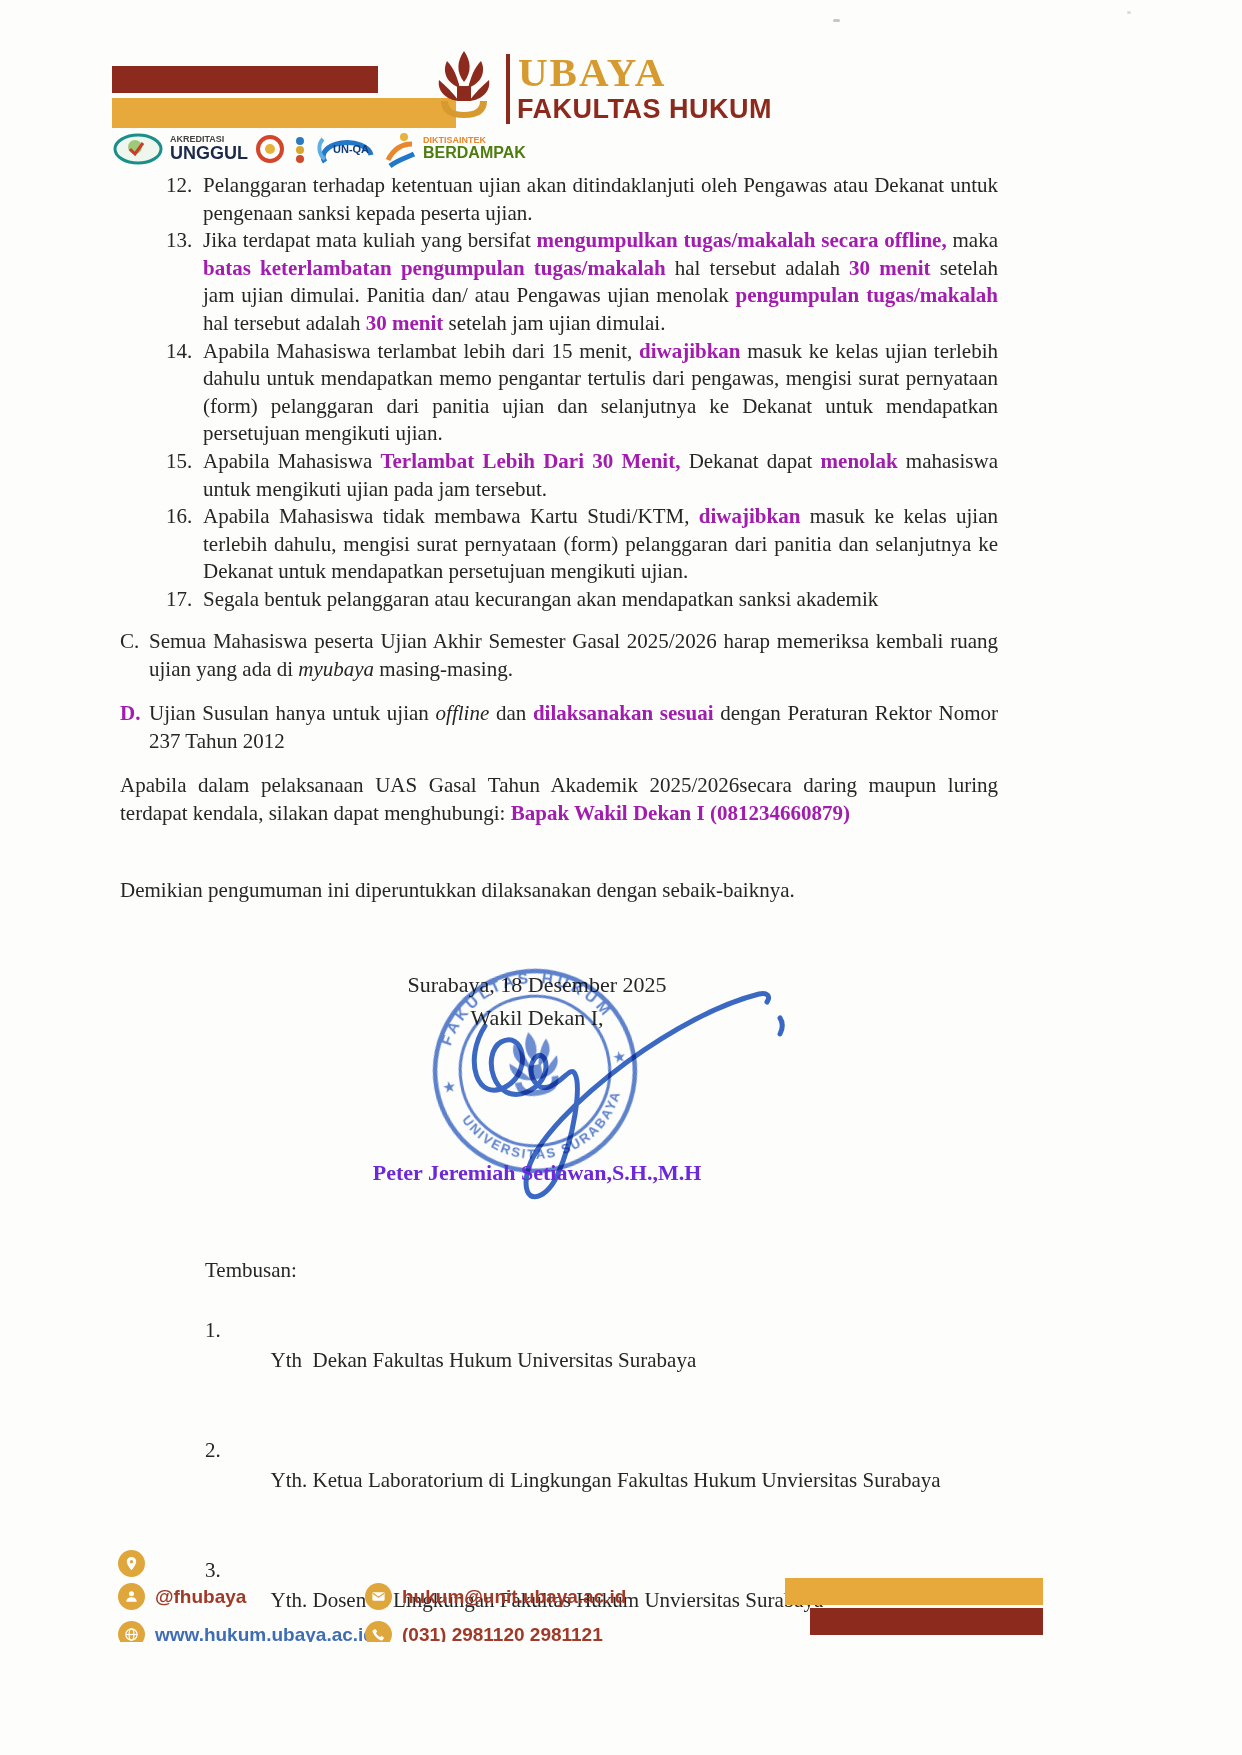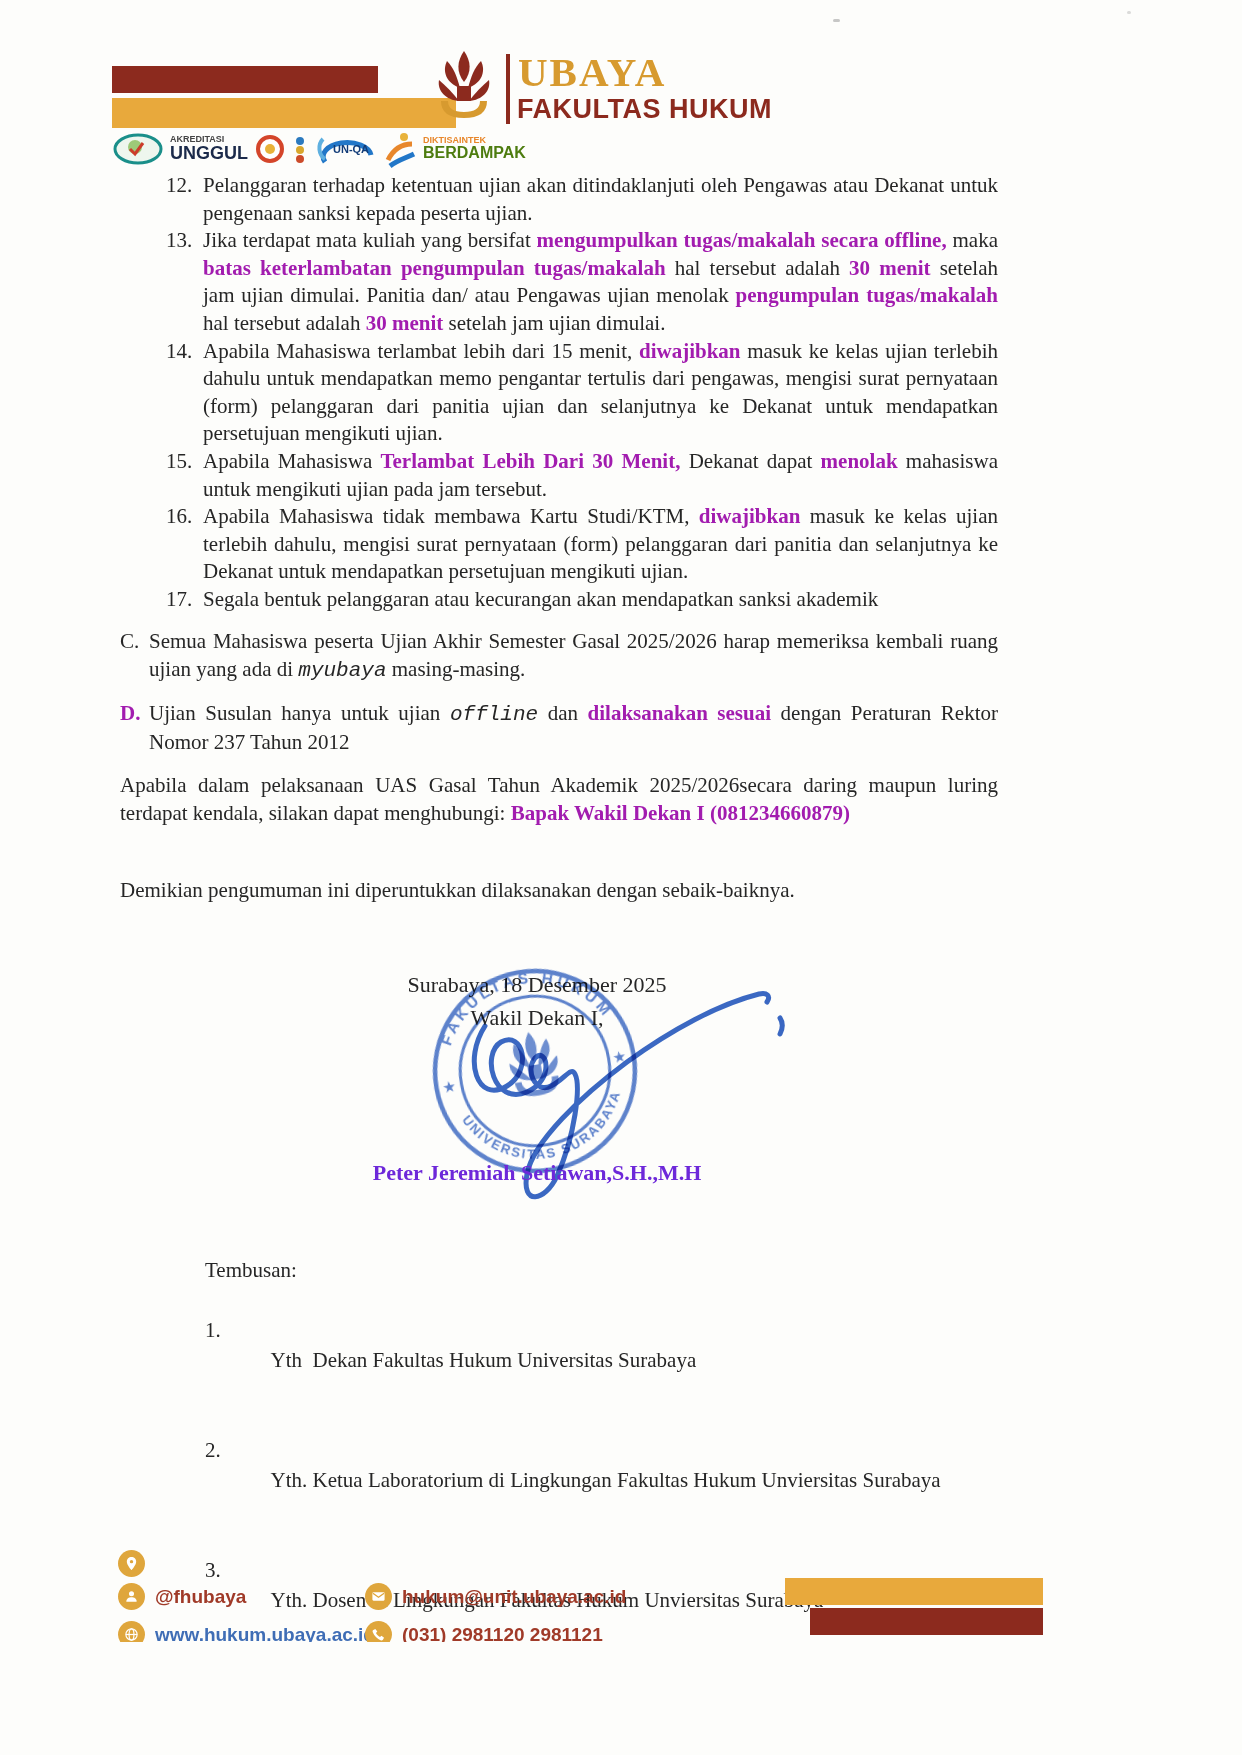--- a/index.html
+++ b/index.html
@@ -1,21 +1,21 @@
 <!DOCTYPE html>
 <html><head>
 <meta charset="utf-8">
 <style>
   html,body{margin:0;padding:0;background:#e8e8e8;}
   .page{position:relative;width:1242px;height:1755px;background:#fdfdfb;margin:0 auto;
         font-family:"Liberation Serif",serif;color:#262626;overflow:hidden;}
   .abs{position:absolute;}
   .doc-text{filter:blur(0.25px);}
   .b{font-weight:bold;color:#a21caf;}
-  .i{font-style:italic;font-family:Liberation Mono, monospace;}
+  .i{font-style:italic;}
   
   .bar{position:absolute;}
   .bar-maroon-top{left:112px;top:66px;width:266px;height:27px;background:#8c2a1e;}
   .bar-gold-top{left:112px;top:98px;width:344px;height:30px;background:#e8a93c;}
   
   .brand-divider{left:506px;top:54px;width:4px;height:70px;background:#8c2a1e;}
   .brand-name{left:518px;top:48px;font-size:41px;font-weight:bold;letter-spacing:2px;
       color:#d79a2f;font-family:"Liberation Serif",serif;}
   .brand-faculty{left:517px;top:94px;font-size:27px;font-weight:bold;letter-spacing:0.5px;
       color:#8c2a1e;font-family:"Liberation Sans",sans-serif;}

